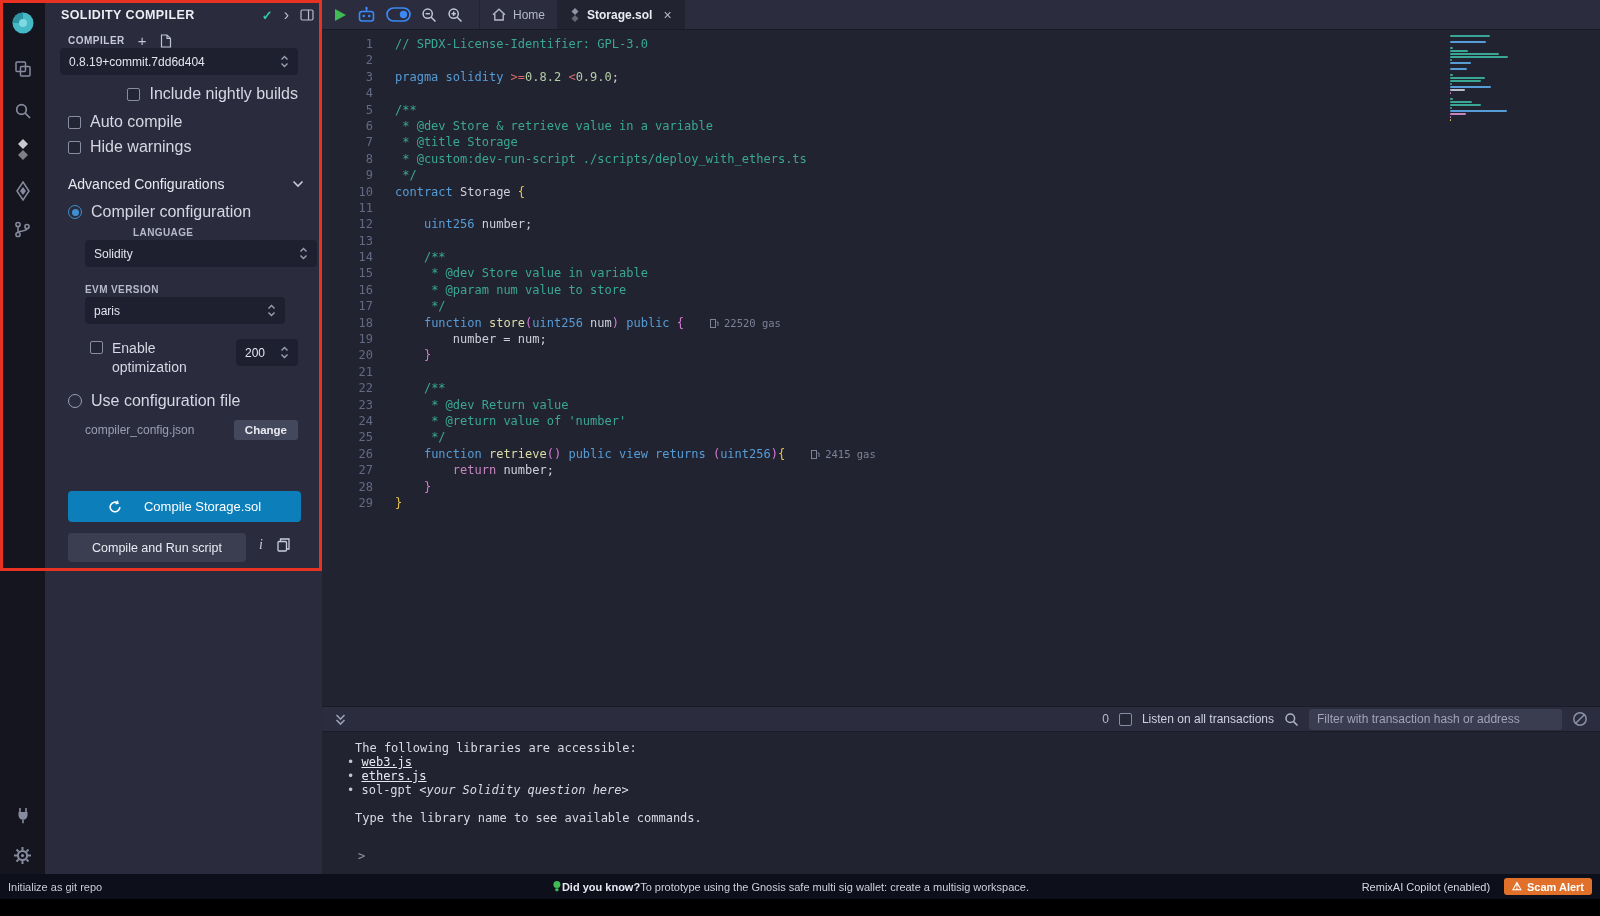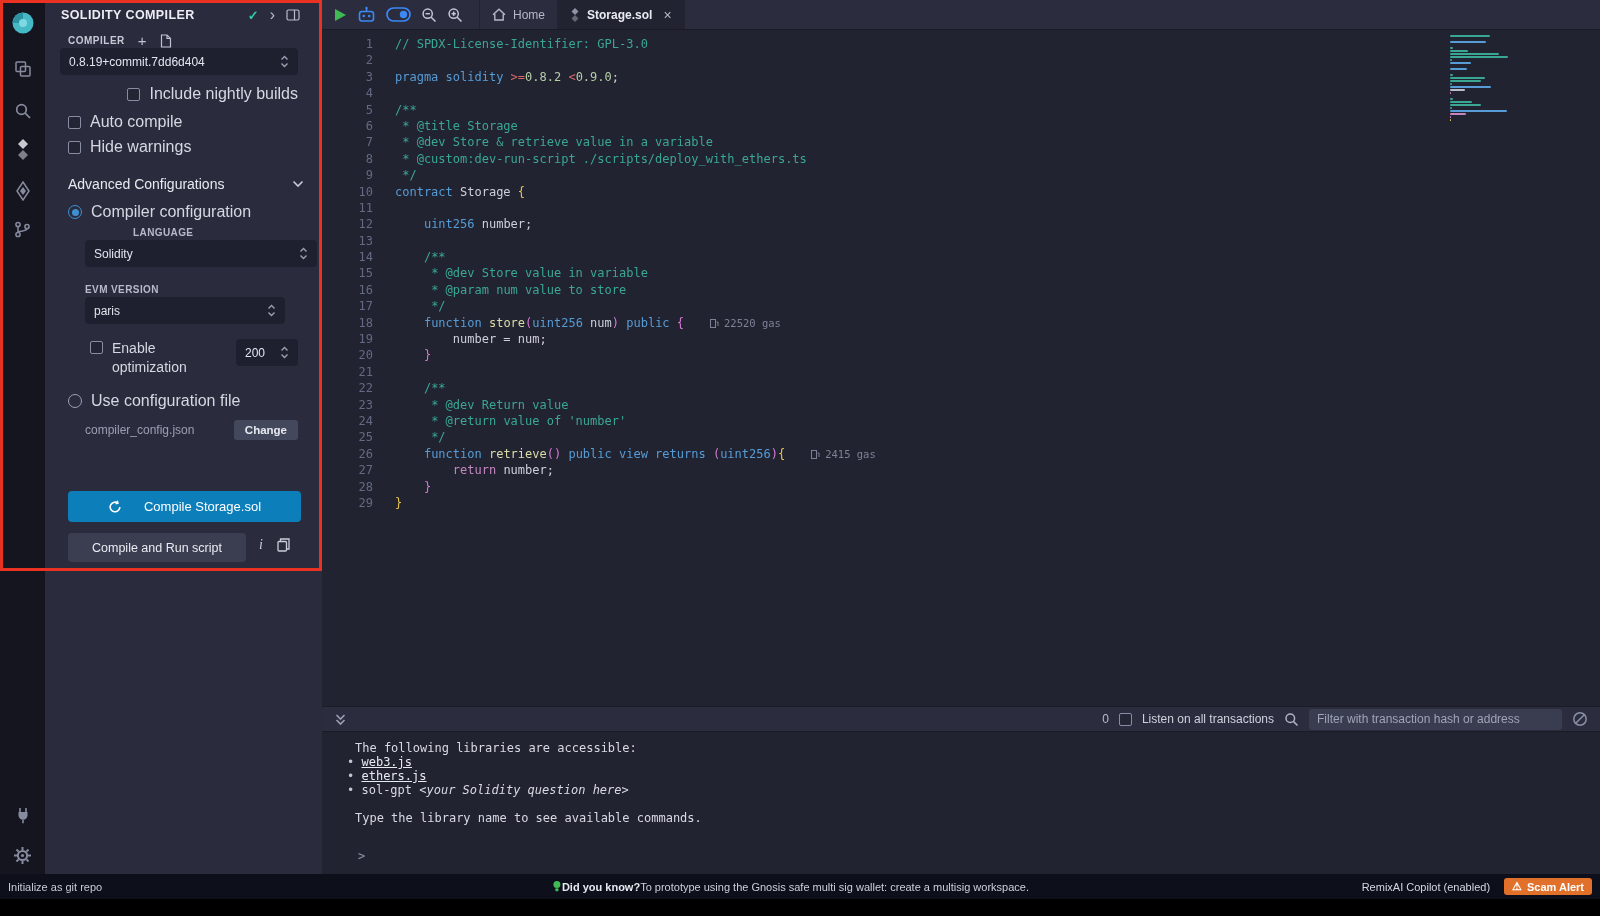--- a/index.html
+++ b/index.html
@@ -7,21 +7,21 @@
   .app{position:absolute;inset:0;}
   svg{display:block;}
 
   
   .iconbar{position:absolute;left:0;top:0;width:45px;height:874px;background:#14151e;}
   .ib-item{position:absolute;left:0;width:45px;height:34px;display:flex;align-items:center;justify-content:center;color:#878b9f;cursor:pointer;}
   .ib-item.active{color:#e9eaf0;}
 
   
   .sidepanel{position:absolute;left:45px;top:0;width:277px;height:874px;background:#2a2c3e;color:#d5d7e2;}
-  .sp-header{position:absolute;top:0;left:0;right:0;height:30px;display:flex;align-items:center;padding:0 22px 0 16px;gap:11px;}
+  .sp-header{position:absolute;top:0;left:0;right:0;height:30px;display:flex;align-items:center;padding:0 8px 0 16px;gap:11px;}
   .sp-title{font-size:12.5px;font-weight:bold;letter-spacing:.4px;color:#eceef4;flex:1;white-space:nowrap;}
   .hdr-check{color:#35c59f;font-size:13px;font-weight:bold;cursor:default;}
   .hdr-chev{color:#b9bcca;font-size:16px;line-height:1;cursor:pointer;}
   .sp-comp-row{position:absolute;top:33px;left:23px;display:flex;align-items:center;gap:13px;}
   .sp-comp-label{font-size:10px;letter-spacing:.5px;color:#c6c9d6;font-weight:bold;}
   .plus-ic{font-size:15px;line-height:1;color:#c0c3d2;cursor:pointer;}
   .select{background:#1e2030;border-radius:4px;display:flex;align-items:center;padding:0 9px;cursor:pointer;box-sizing:border-box;}
   .sel-text{flex:1;font-size:12px;color:#e3e5ee;white-space:nowrap;overflow:hidden;}
   .sp-version{position:absolute;top:48px;left:15px;width:238px;height:27px;}
   .chk-row{position:absolute;display:flex;align-items:center;gap:9px;font-size:16px;color:#d5d7e2;}
@@ -383,22 +383,22 @@
           <div class="ln">27</div>
           <div class="ln">28</div>
           <div class="ln">29</div>
         </div>
       <div class="code">
           <div class="cl"><span class="s-cmt">// SPDX-License-Identifier: GPL-3.0</span></div>
           <div class="cl"></div>
           <div class="cl"><span class="s-kw">pragma solidity </span><span class="s-op">&gt;=</span><span class="s-num">0.8.2 </span><span class="s-op">&lt;</span><span class="s-num">0.9.0</span><span class="s-pl">;</span></div>
           <div class="cl"></div>
           <div class="cl"><span class="s-cmt">/**</span></div>
+          <div class="cl"><span class="s-cmt"> * @dev Store &amp; retrieve value in a variable</span></div>
           <div class="cl"><span class="s-cmt"> * @title Storage</span></div>
-          <div class="cl"><span class="s-cmt"> * @dev Store &amp; retrieve value in a variable</span></div>
           <div class="cl"><span class="s-cmt"> * @custom:dev-run-script ./scripts/deploy_with_ethers.ts</span></div>
           <div class="cl"><span class="s-cmt"> */</span></div>
           <div class="cl"><span class="s-kw">contract</span><span class="s-pl"> Storage </span><span class="s-b1">{</span></div>
           <div class="cl"></div>
           <div class="cl"><span class="s-pl">    </span><span class="s-kw">uint256</span><span class="s-pl"> number;</span></div>
           <div class="cl"></div>
           <div class="cl"><span class="s-pl">    </span><span class="s-cmt">/**</span></div>
           <div class="cl"><span class="s-pl">    </span><span class="s-cmt"> * @dev Store value in variable</span></div>
           <div class="cl"><span class="s-pl">    </span><span class="s-cmt"> * @param num value to store</span></div>
           <div class="cl"><span class="s-pl">    </span><span class="s-cmt"> */</span></div>

